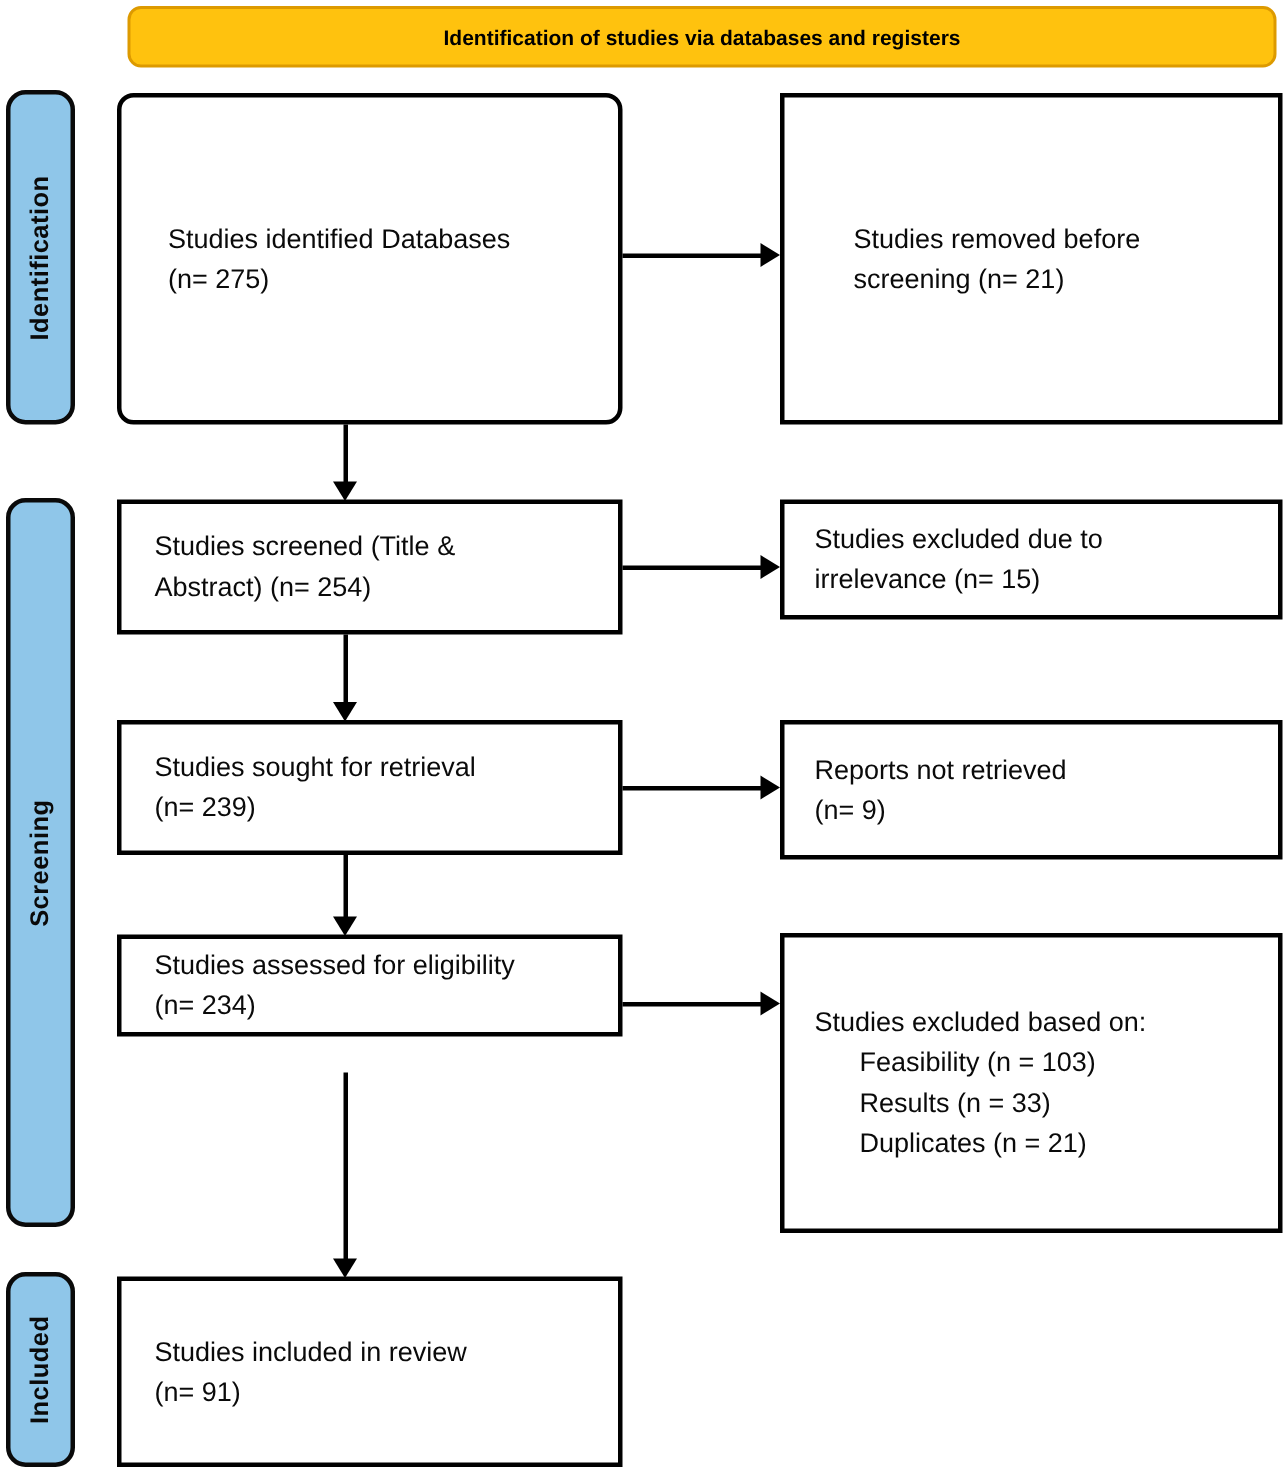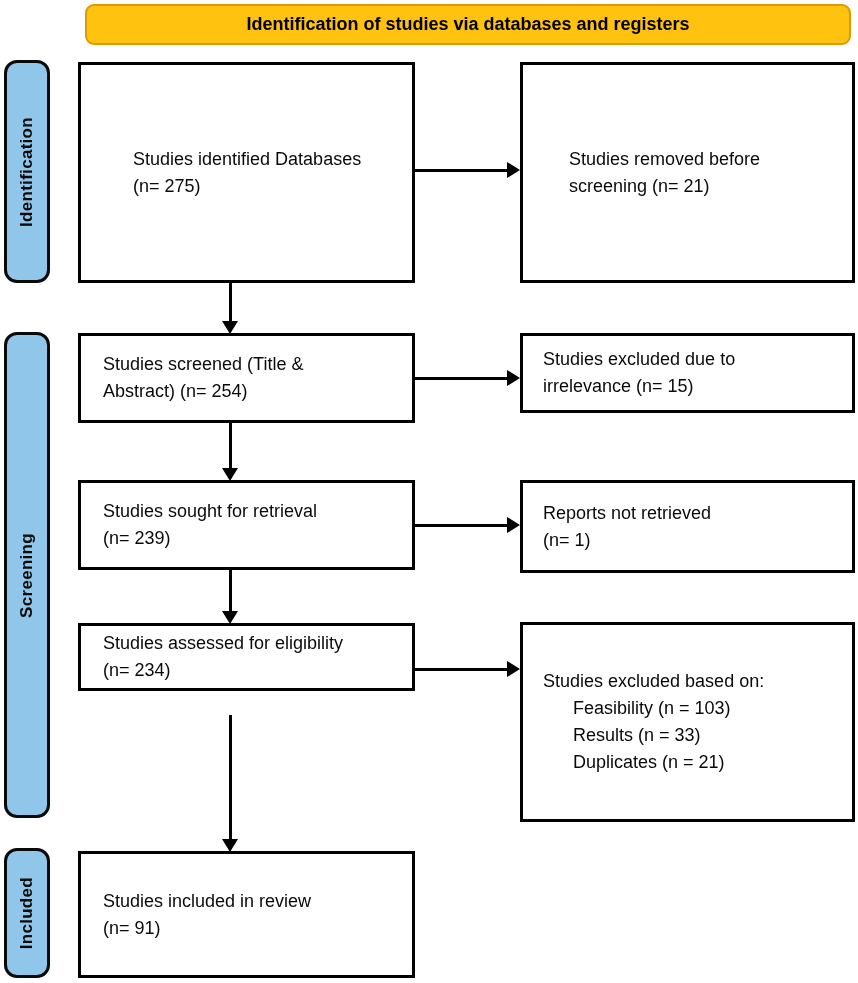--- a/index.html
+++ b/index.html
@@ -10,21 +10,21 @@
   }
   .canvas { position: absolute; inset: 0; }
 
   
   .banner {
     position: absolute; left: 85px; top: 4px; width: 766px; height: 41px;
     background: var(--banner_bg, #FFC20E);
     border: 2px solid var(--banner_border, #DD9A00);
     border-radius: 9px;
     display: flex; align-items: center; justify-content: center;
-    font-weight: bold; font-size: 18px; color: #000;
+    font-weight: bold; font-size: 14px; color: #000;
     box-sizing: border-box;
   }
 
   
   .stage {
     position: absolute; left: 4px; width: 46px;
     background: var(--stage_bg, #8FC6E9);
     border: 3px solid #0a0a0a;
     border-radius: 13px;
     display: flex; align-items: center; justify-content: center;
@@ -44,21 +44,21 @@
     position: absolute; background: #ffffff;
     border: 3px solid var(--box_border, #000);
     box-sizing: border-box;
     display: flex; align-items: center;
     font-size: 18px; line-height: 1.5; color: #0a0a0a;
   }
   .box-text { white-space: pre-line; }
   .col-main { left: 78px;  width: 337px; }
   .col-side { left: 520px; width: 335px; }
 
-  .box-identified  { top: 62px;  height: 221px; padding-left: 52px; }
+  .box-identified  { top: 62px;  height: 221px; padding-left: 31px; border-radius: 11px; }
   .box-removed     { top: 62px;  height: 221px; padding-left: 46px; }
   .box-screened    { top: 333px; height: 90px;  padding-left: 22px; }
   .box-irrelevance { top: 333px; height: 80px;  padding-left: 20px; }
   .box-sought      { top: 480px; height: 90px;  padding-left: 22px; }
   .box-notretrieved{ top: 480px; height: 93px;  padding-left: 20px; }
   .box-assessed    { top: 623px; height: 68px;  padding-left: 22px; }
   .box-excluded    { top: 622px; height: 200px; padding-left: 20px; }
   .box-included    { top: 851px; height: 127px; padding-left: 22px; }
 
   .excluded-inner { display: block; }
@@ -133,21 +133,21 @@
   <div class="box col-side box-removed">
     <div class="box-text">Studies removed before
 screening (n= 21)</div>
   </div>
   <div class="box col-side box-irrelevance">
     <div class="box-text">Studies excluded due to
 irrelevance (n= 15)</div>
   </div>
   <div class="box col-side box-notretrieved">
     <div class="box-text">Reports not retrieved
-(n= 1)</div>
+(n= 9)</div>
   </div>
   <div class="box col-side box-excluded">
     <div class="excluded-inner">
       <div>Studies excluded based on:</div>
       <div class="excluded-reason">Feasibility (n = 103)</div>
       <div class="excluded-reason">Results (n = 33)</div>
       <div class="excluded-reason">Duplicates (n = 21)</div>
     </div>
   </div>
 

